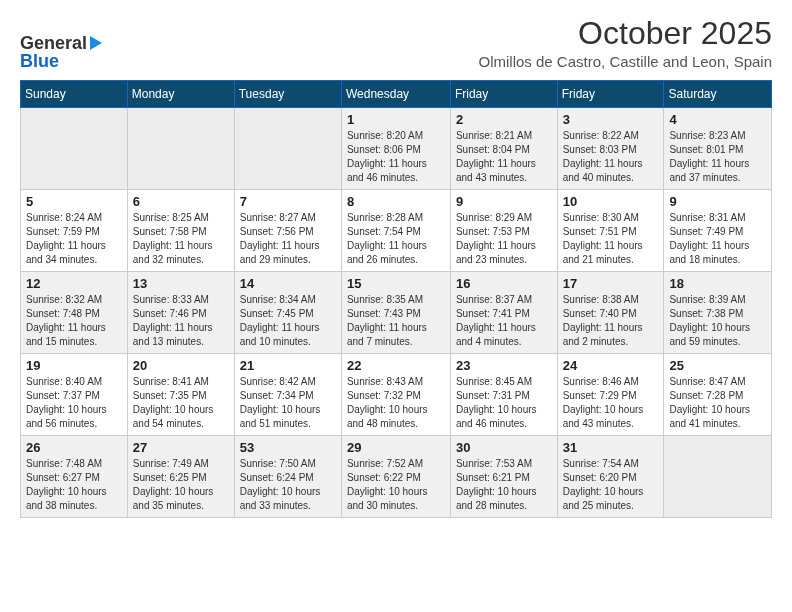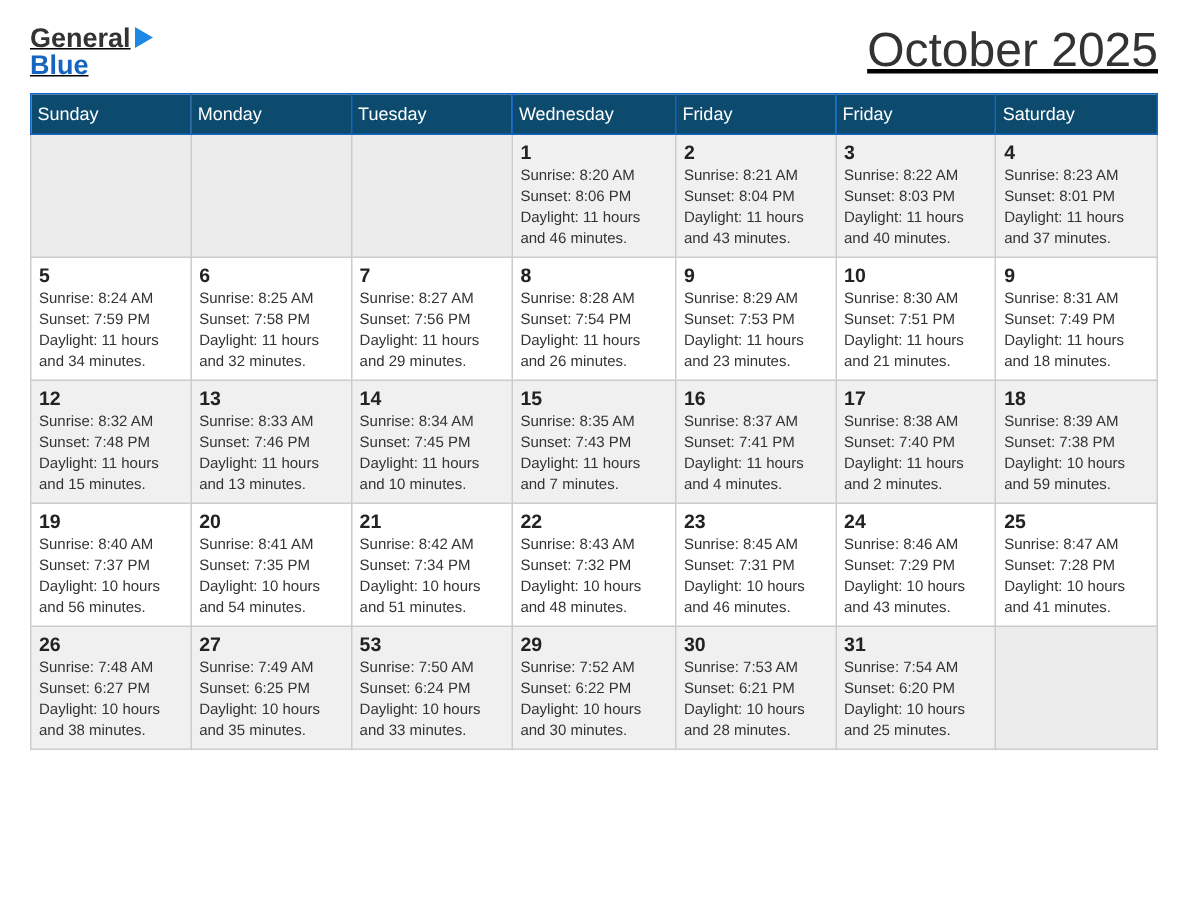--- a/index.html
+++ b/index.html
@@ -12,23 +12,22 @@
     }
     .page {
       width: 792px;
       min-height: 612px;
       padding: 16px 20px 10px 20px;
       background: #fff;
     }
     .header {
       display: flex;
       justify-content: space-between;
-      align-items: center;
+      align-items: flex-end;
       margin-bottom: 10px;
-      text-decoration: underline;
     }
     .logo {
       display: flex;
       flex-direction: column;
       align-items: flex-start;
     }
     .logo-general {
       font-size: 18px;
       font-weight: bold;
       color: #333;
@@ -109,20 +108,21 @@
   <div class="header">
     <div class="logo">
       <div class="logo-top-row">
         <span class="logo-general">General</span>
         <span style="display:inline-block;width:0;height:0;border-top:7px solid transparent;border-bottom:7px solid transparent;border-left:12px solid #1e88e5;margin-left:3px;vertical-align:middle;"></span>
       </div>
       <span class="logo-blue">Blue</span>
     </div>
     <div class="title-section">
       <div class="main-title">October 2025</div>
+      <div class="subtitle">Olmillos de Castro, Castille and Leon, Spain</div>
     </div>
   </div>
 
   <table class="calendar">
     <thead>
       <tr>
         <th>Sunday</th>
         <th>Monday</th>
         <th>Tuesday</th>
         <th>Wednesday</th>

